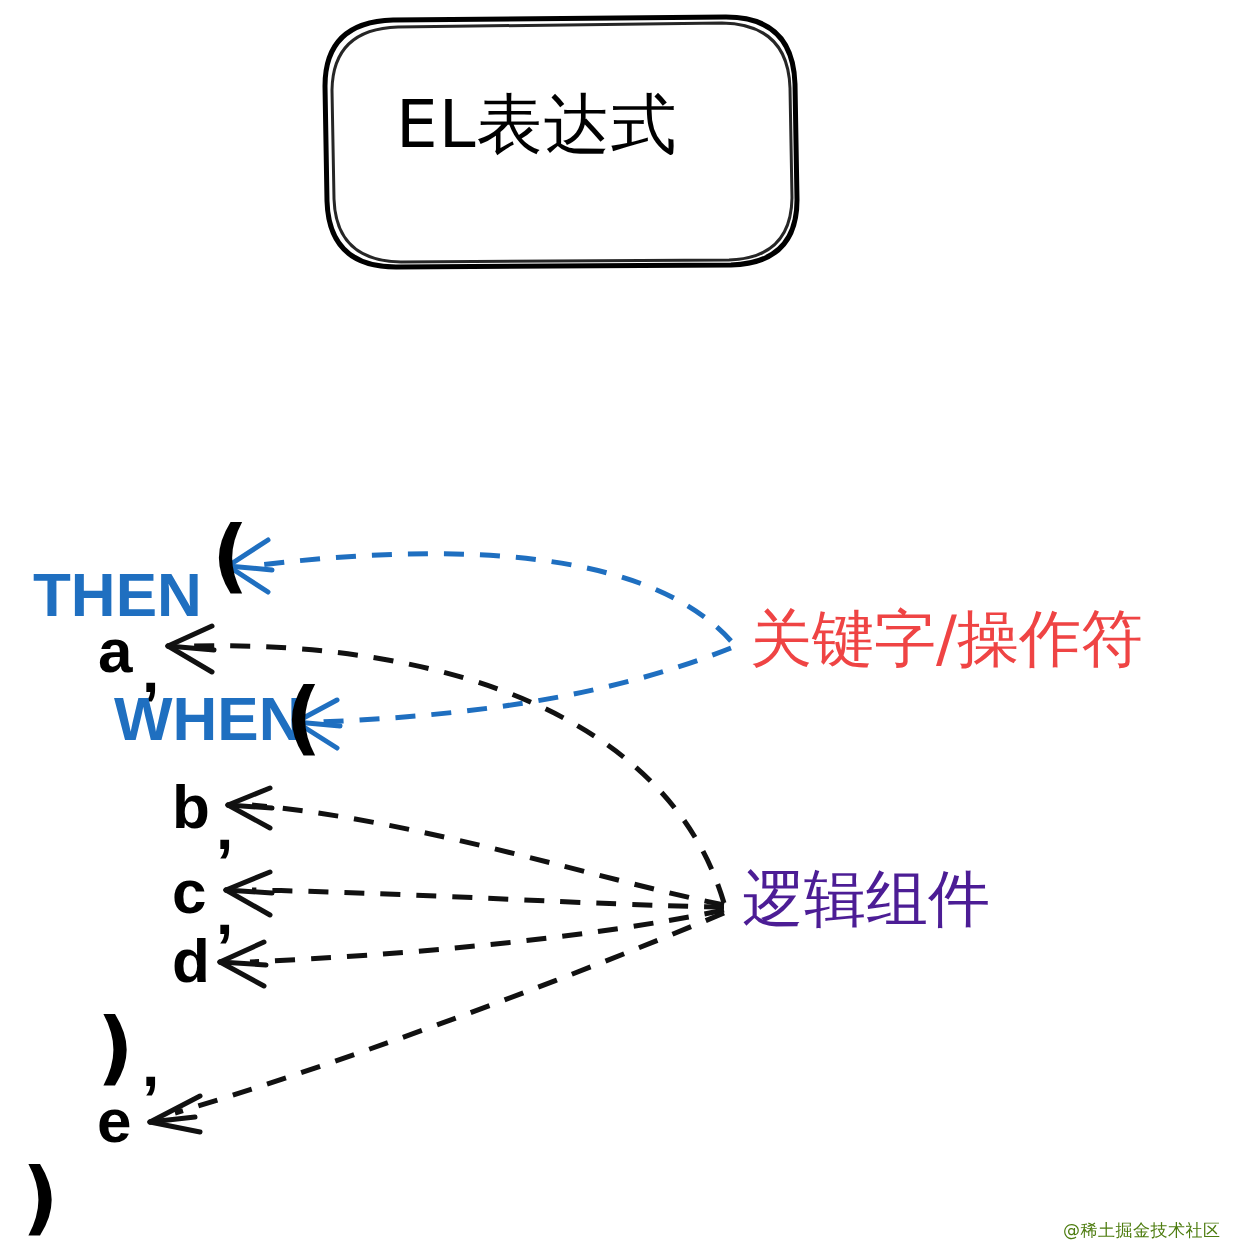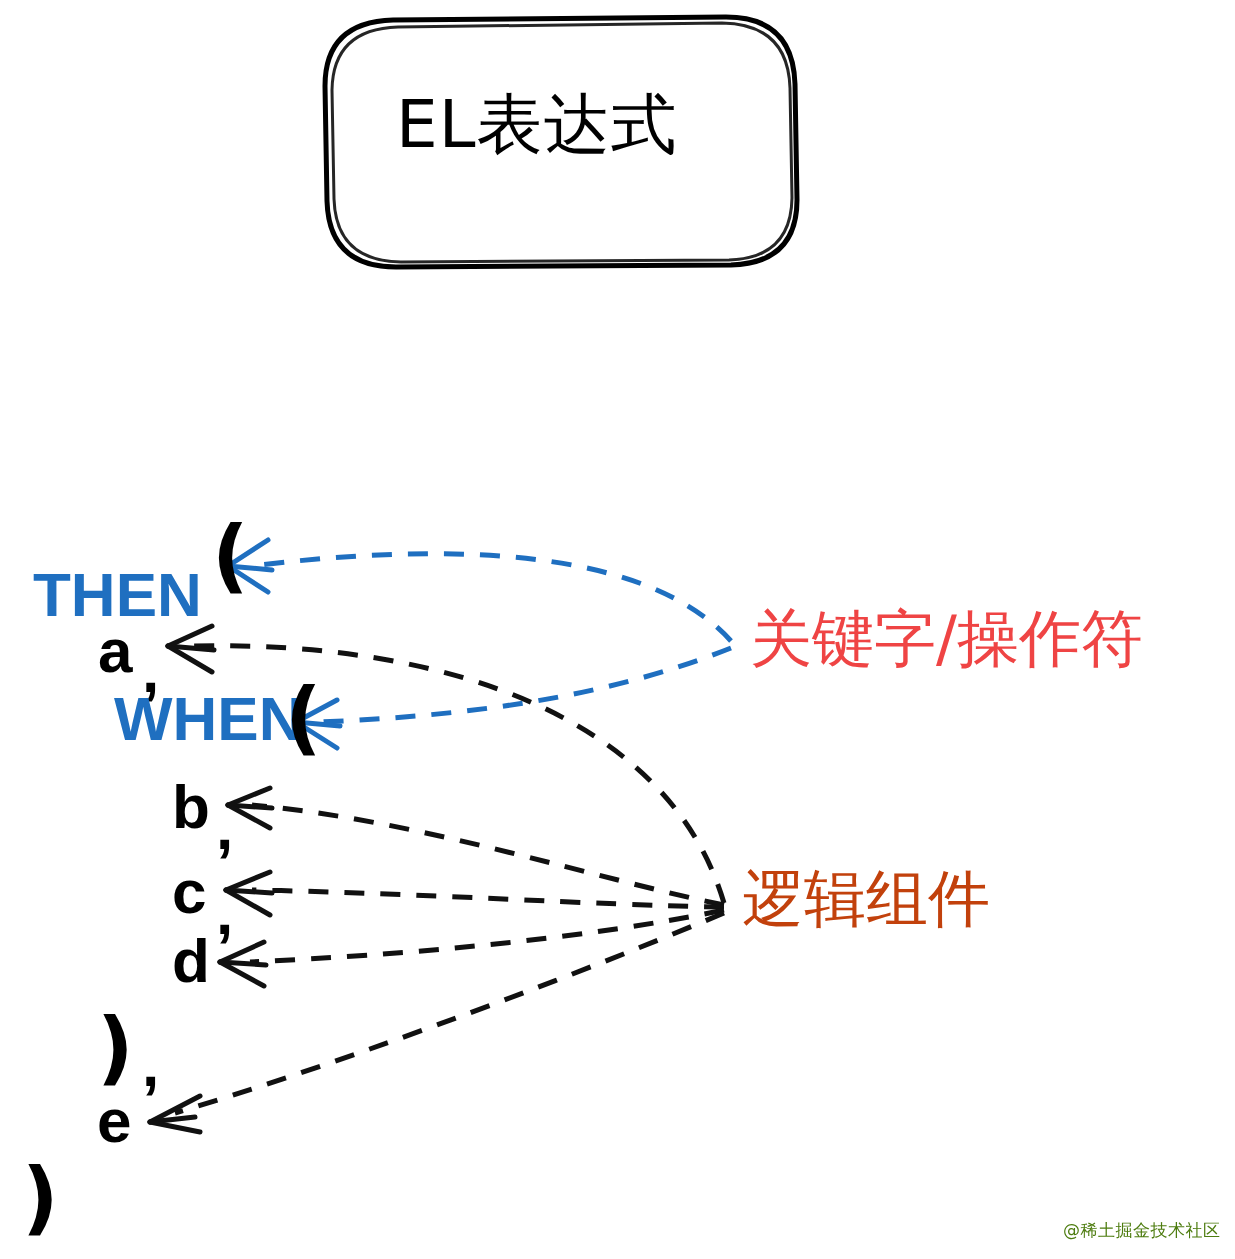--- a/index.html
+++ b/index.html
@@ -80,21 +80,21 @@
     top: 608px;
     font-size: 62px;
     color: #ef4444;
     font-family: "DejaVu Sans", sans-serif;
     font-weight: 500;
   }
   .label-component {
     left: 742px;
     top: 868px;
     font-size: 62px;
-    color: #c2410c;
+    color: #4c1d95;
     font-family: "DejaVu Sans", sans-serif;
     font-weight: 500;
   }
 
   
   .watermark {
     left: 1063px;
     top: 1222px;
     font-size: 17px;
     color: #4d7c0f;

